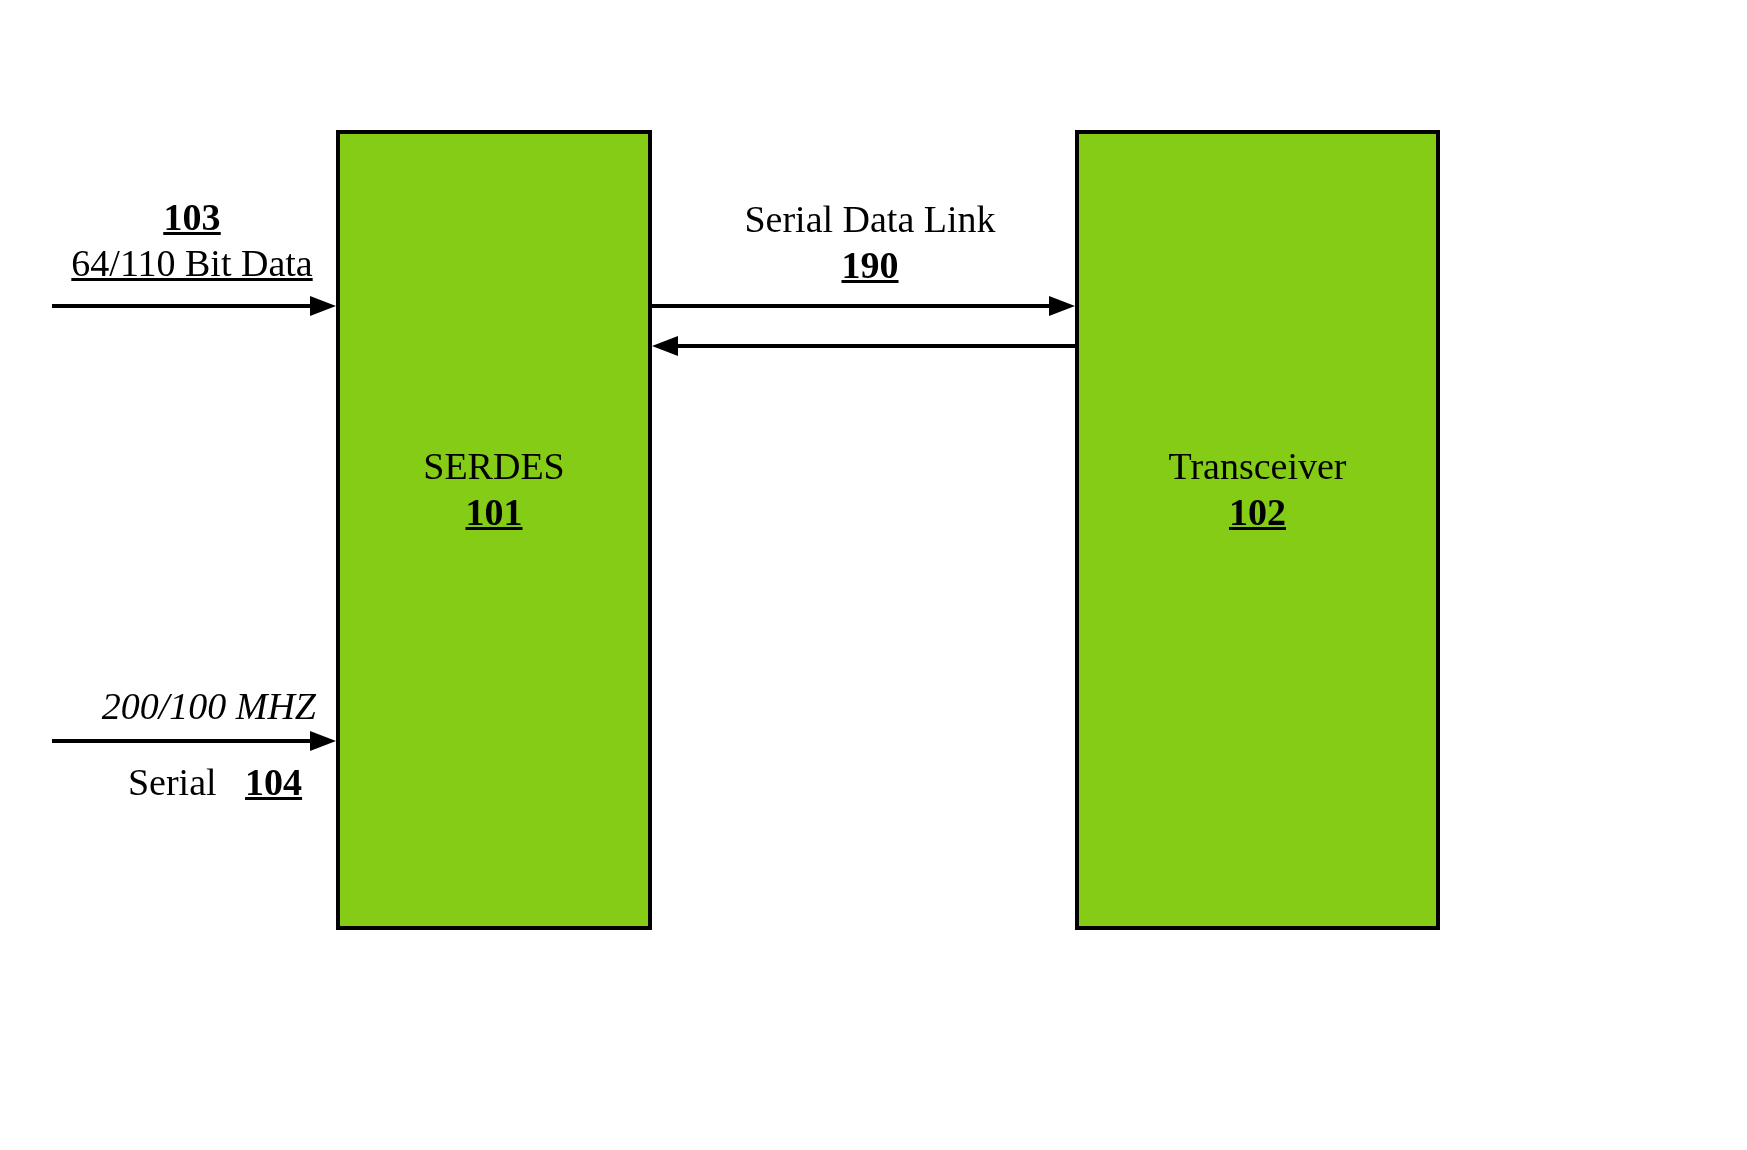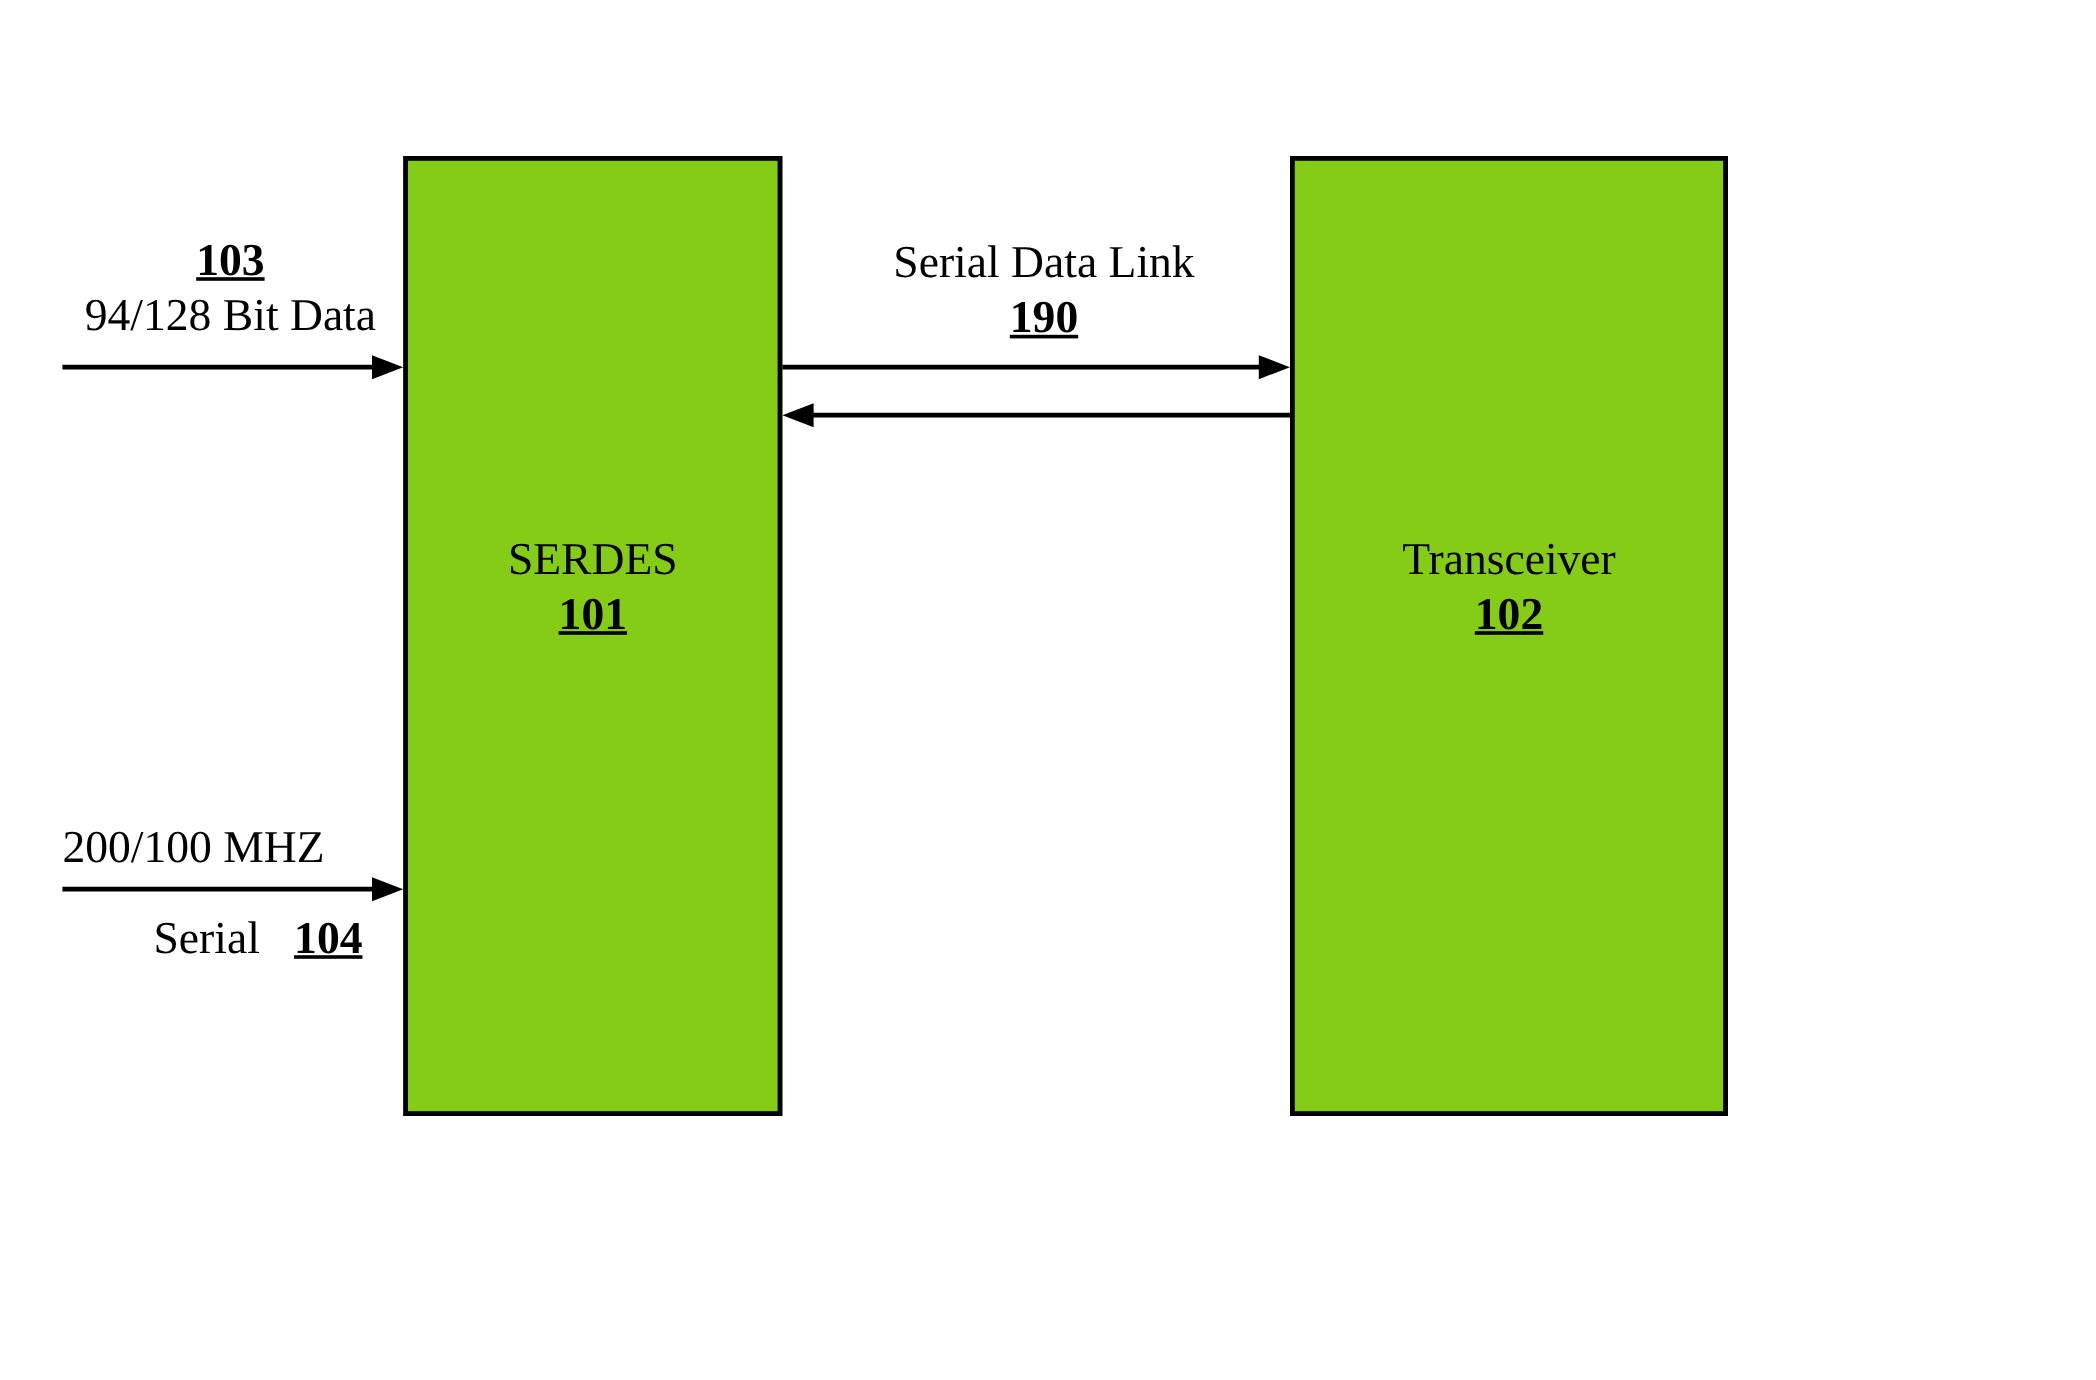--- a/index.html
+++ b/index.html
@@ -41,36 +41,36 @@
   </div>
 </div>
 
 <div class="box" style="left:1075px; top:130px; width:365px; height:800px;padding-left:25px;">
   <div class="label" style="left:0; top:310px; width:100%;">
     <div>Transceiver</div>
     <div class="ref">102</div>
   </div>
 </div>
 
-<div class="label" style="left:48px; top:195px; width:288px; text-align:center;">
+<div class="label" style="left:48px; top:195px; width:288px; text-align:center;text-decoration:underline;">
   <div class="ref">103</div>
-  <div>94/128 Bit Data</div>
+  <div>64/110 Bit Data</div>
 </div>
 
 <svg class="arrow" style="left:52px; top:296px; width:284px; height:20px;">
   <line x1="0" y1="10" x2="265" y2="10" stroke="#000" stroke-width="4"></line>
   <polygon points="284,10 258,0 258,20" fill="#000"></polygon>
 </svg>
 
 <svg class="arrow" style="left:52px; top:731px; width:284px; height:20px;">
   <line x1="0" y1="10" x2="265" y2="10" stroke="#000" stroke-width="4"></line>
   <polygon points="284,10 258,0 258,20" fill="#000"></polygon>
 </svg>
 
-<div class="label" style="left:52px; top:684px; width:280px; text-align:left;">
+<div class="label" style="left:36px; top:684px; width:280px; text-align:right;font-style:italic;">
   <span>200/100 MHZ</span>
 </div>
 
 <div class="label" style="left:90px; top:760px; width:250px; text-align:center;">
   <span>Serial</span>
   &nbsp;
   <span class="ref">104</span>
 </div>
 
 <div class="label" style="left:652px; top:197px; width:423px; text-align:center;padding-left:13px;">

